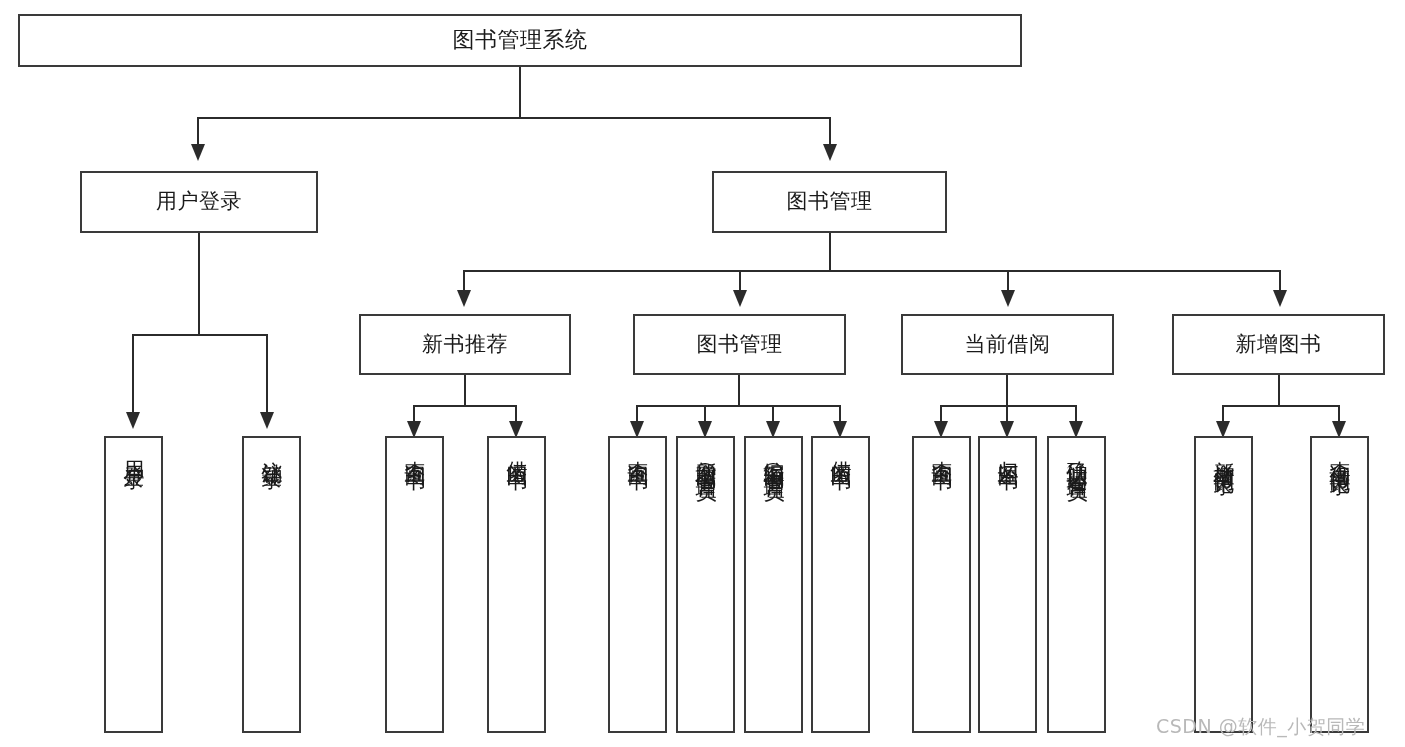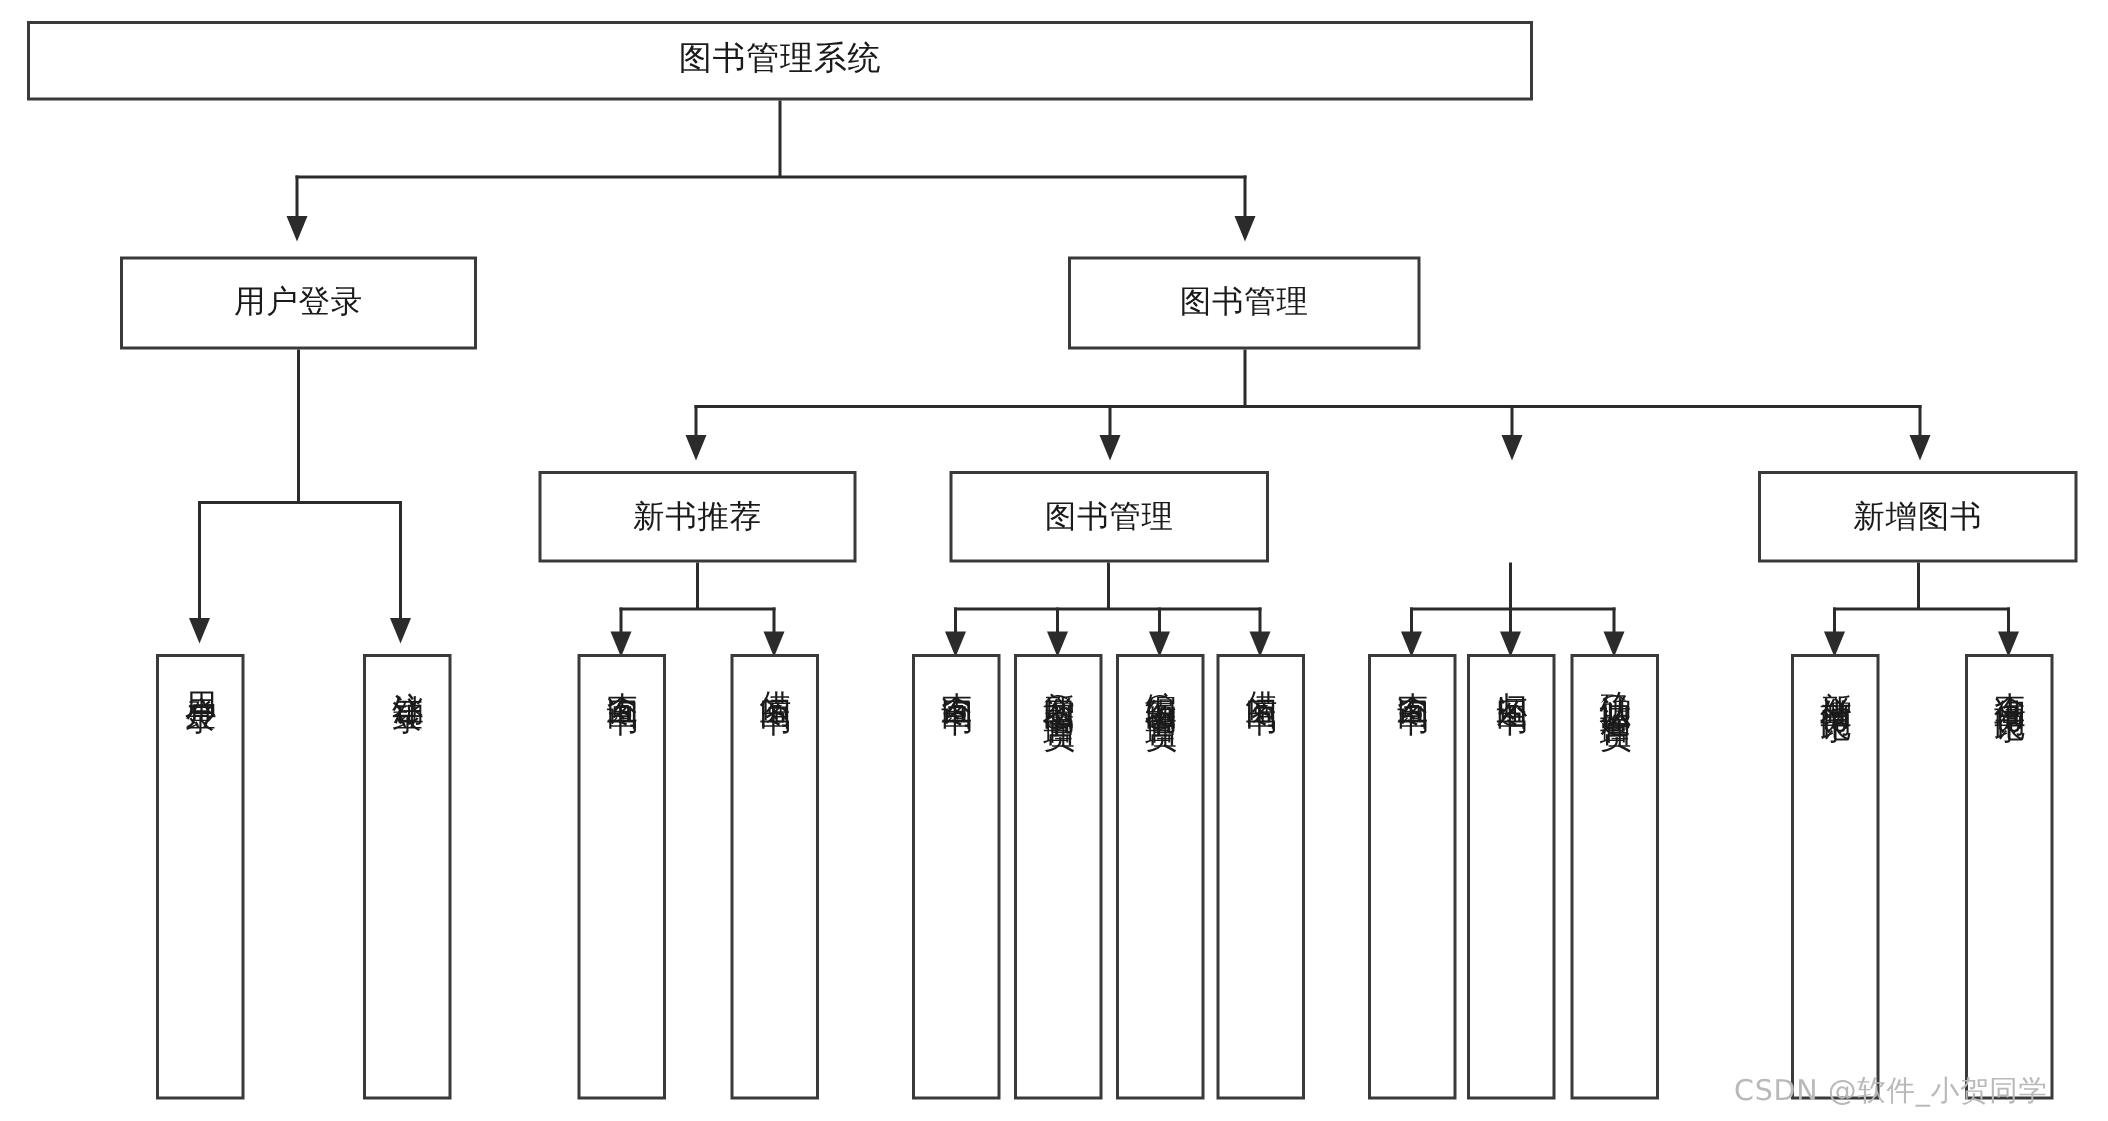--- a/index.html
+++ b/index.html
@@ -126,20 +126,23 @@
   <div class="arrow" style="left:1001px; top:290px;"></div>
 
   <div class="edge v" style="left:1279px; top:270px; width:2px; height:22px;"></div>
   <div class="arrow" style="left:1273px; top:290px;"></div>
 
   <div class="node horiz" style="left:359px; top:314px; width:212px; height:61px;">
     <span class="label">新书推荐</span>
   </div>
   <div class="node horiz" style="left:633px; top:314px; width:213px; height:61px;">
     <span class="label">图书管理</span>
+  </div>
+  <div class="node horiz" style="left:901px; top:314px; width:213px; height:61px;">
+    <span class="label">当前借阅</span>
   </div>
   <div class="node horiz" style="left:1172px; top:314px; width:213px; height:61px;">
     <span class="label">新增图书</span>
   </div>
 
   <div class="edge v" style="left:464px; top:375px; width:2px; height:31px;"></div>
   <div class="edge h" style="left:413px; top:405px; width:104px; height:2px;"></div>
   <div class="edge v" style="left:413px; top:405px; width:2px; height:18px;"></div>
   <div class="arrow" style="left:407px; top:421px;"></div>
   <div class="edge v" style="left:515px; top:405px; width:2px; height:18px;"></div>

